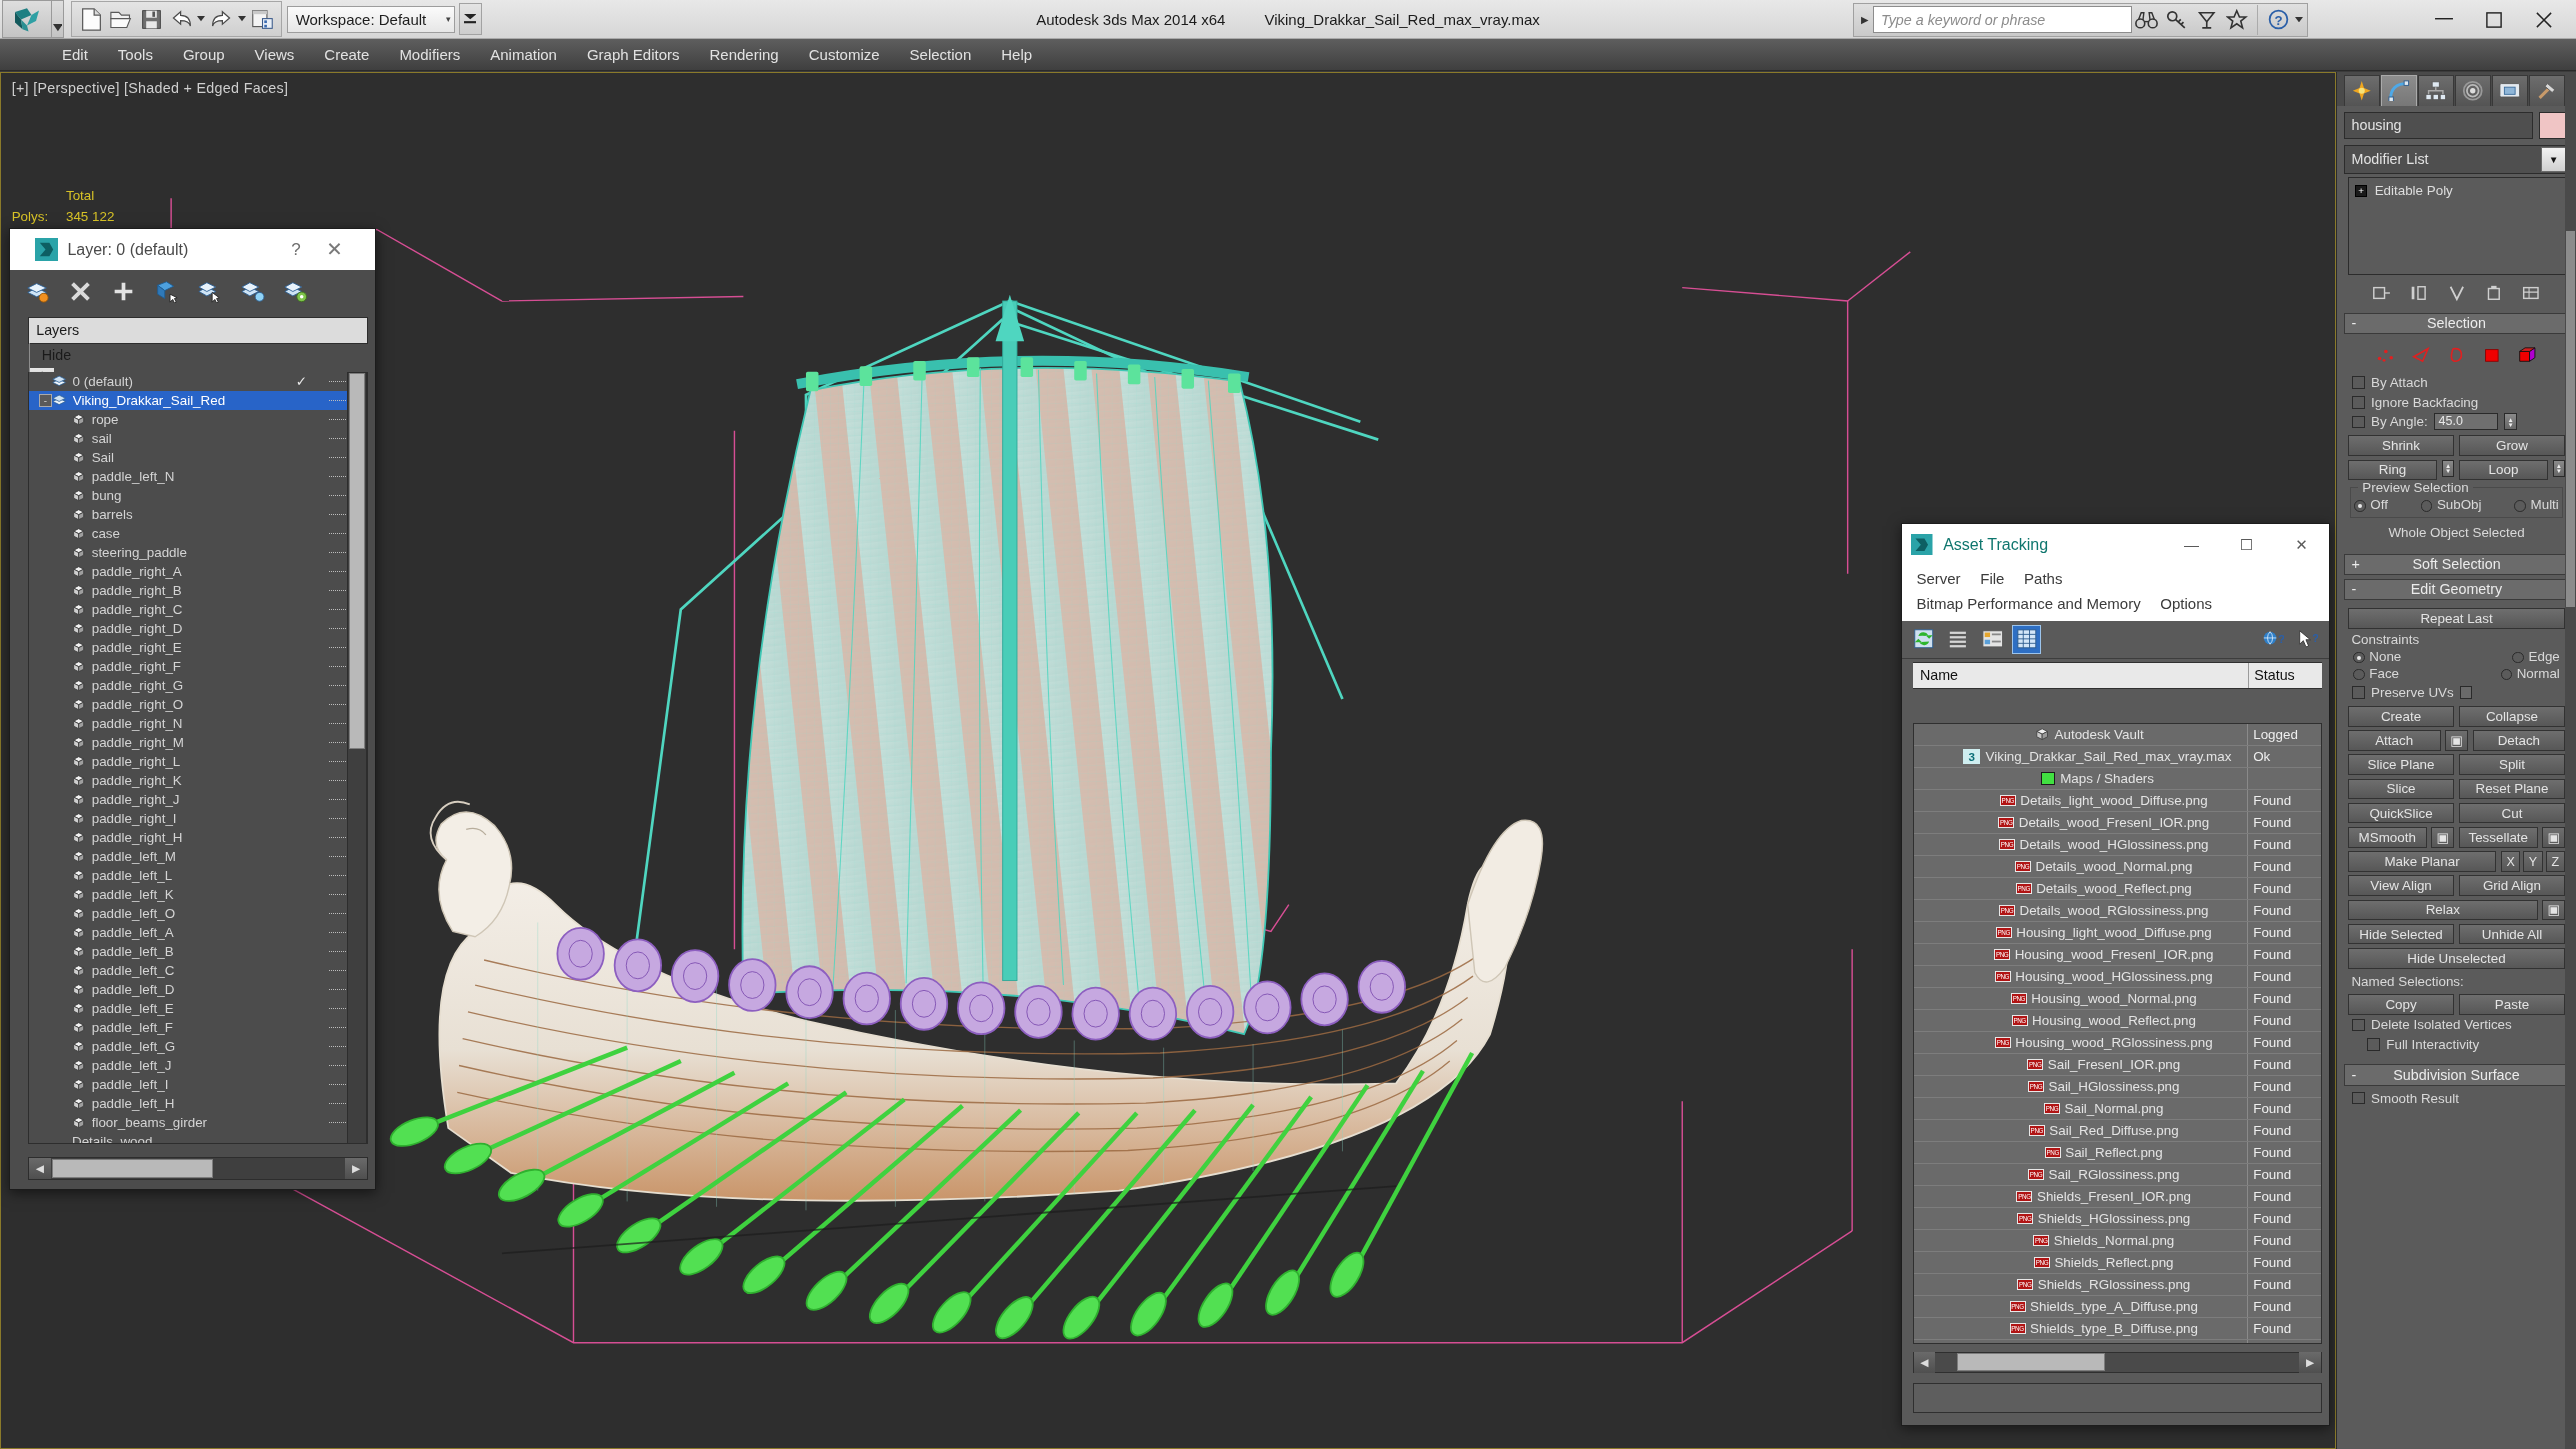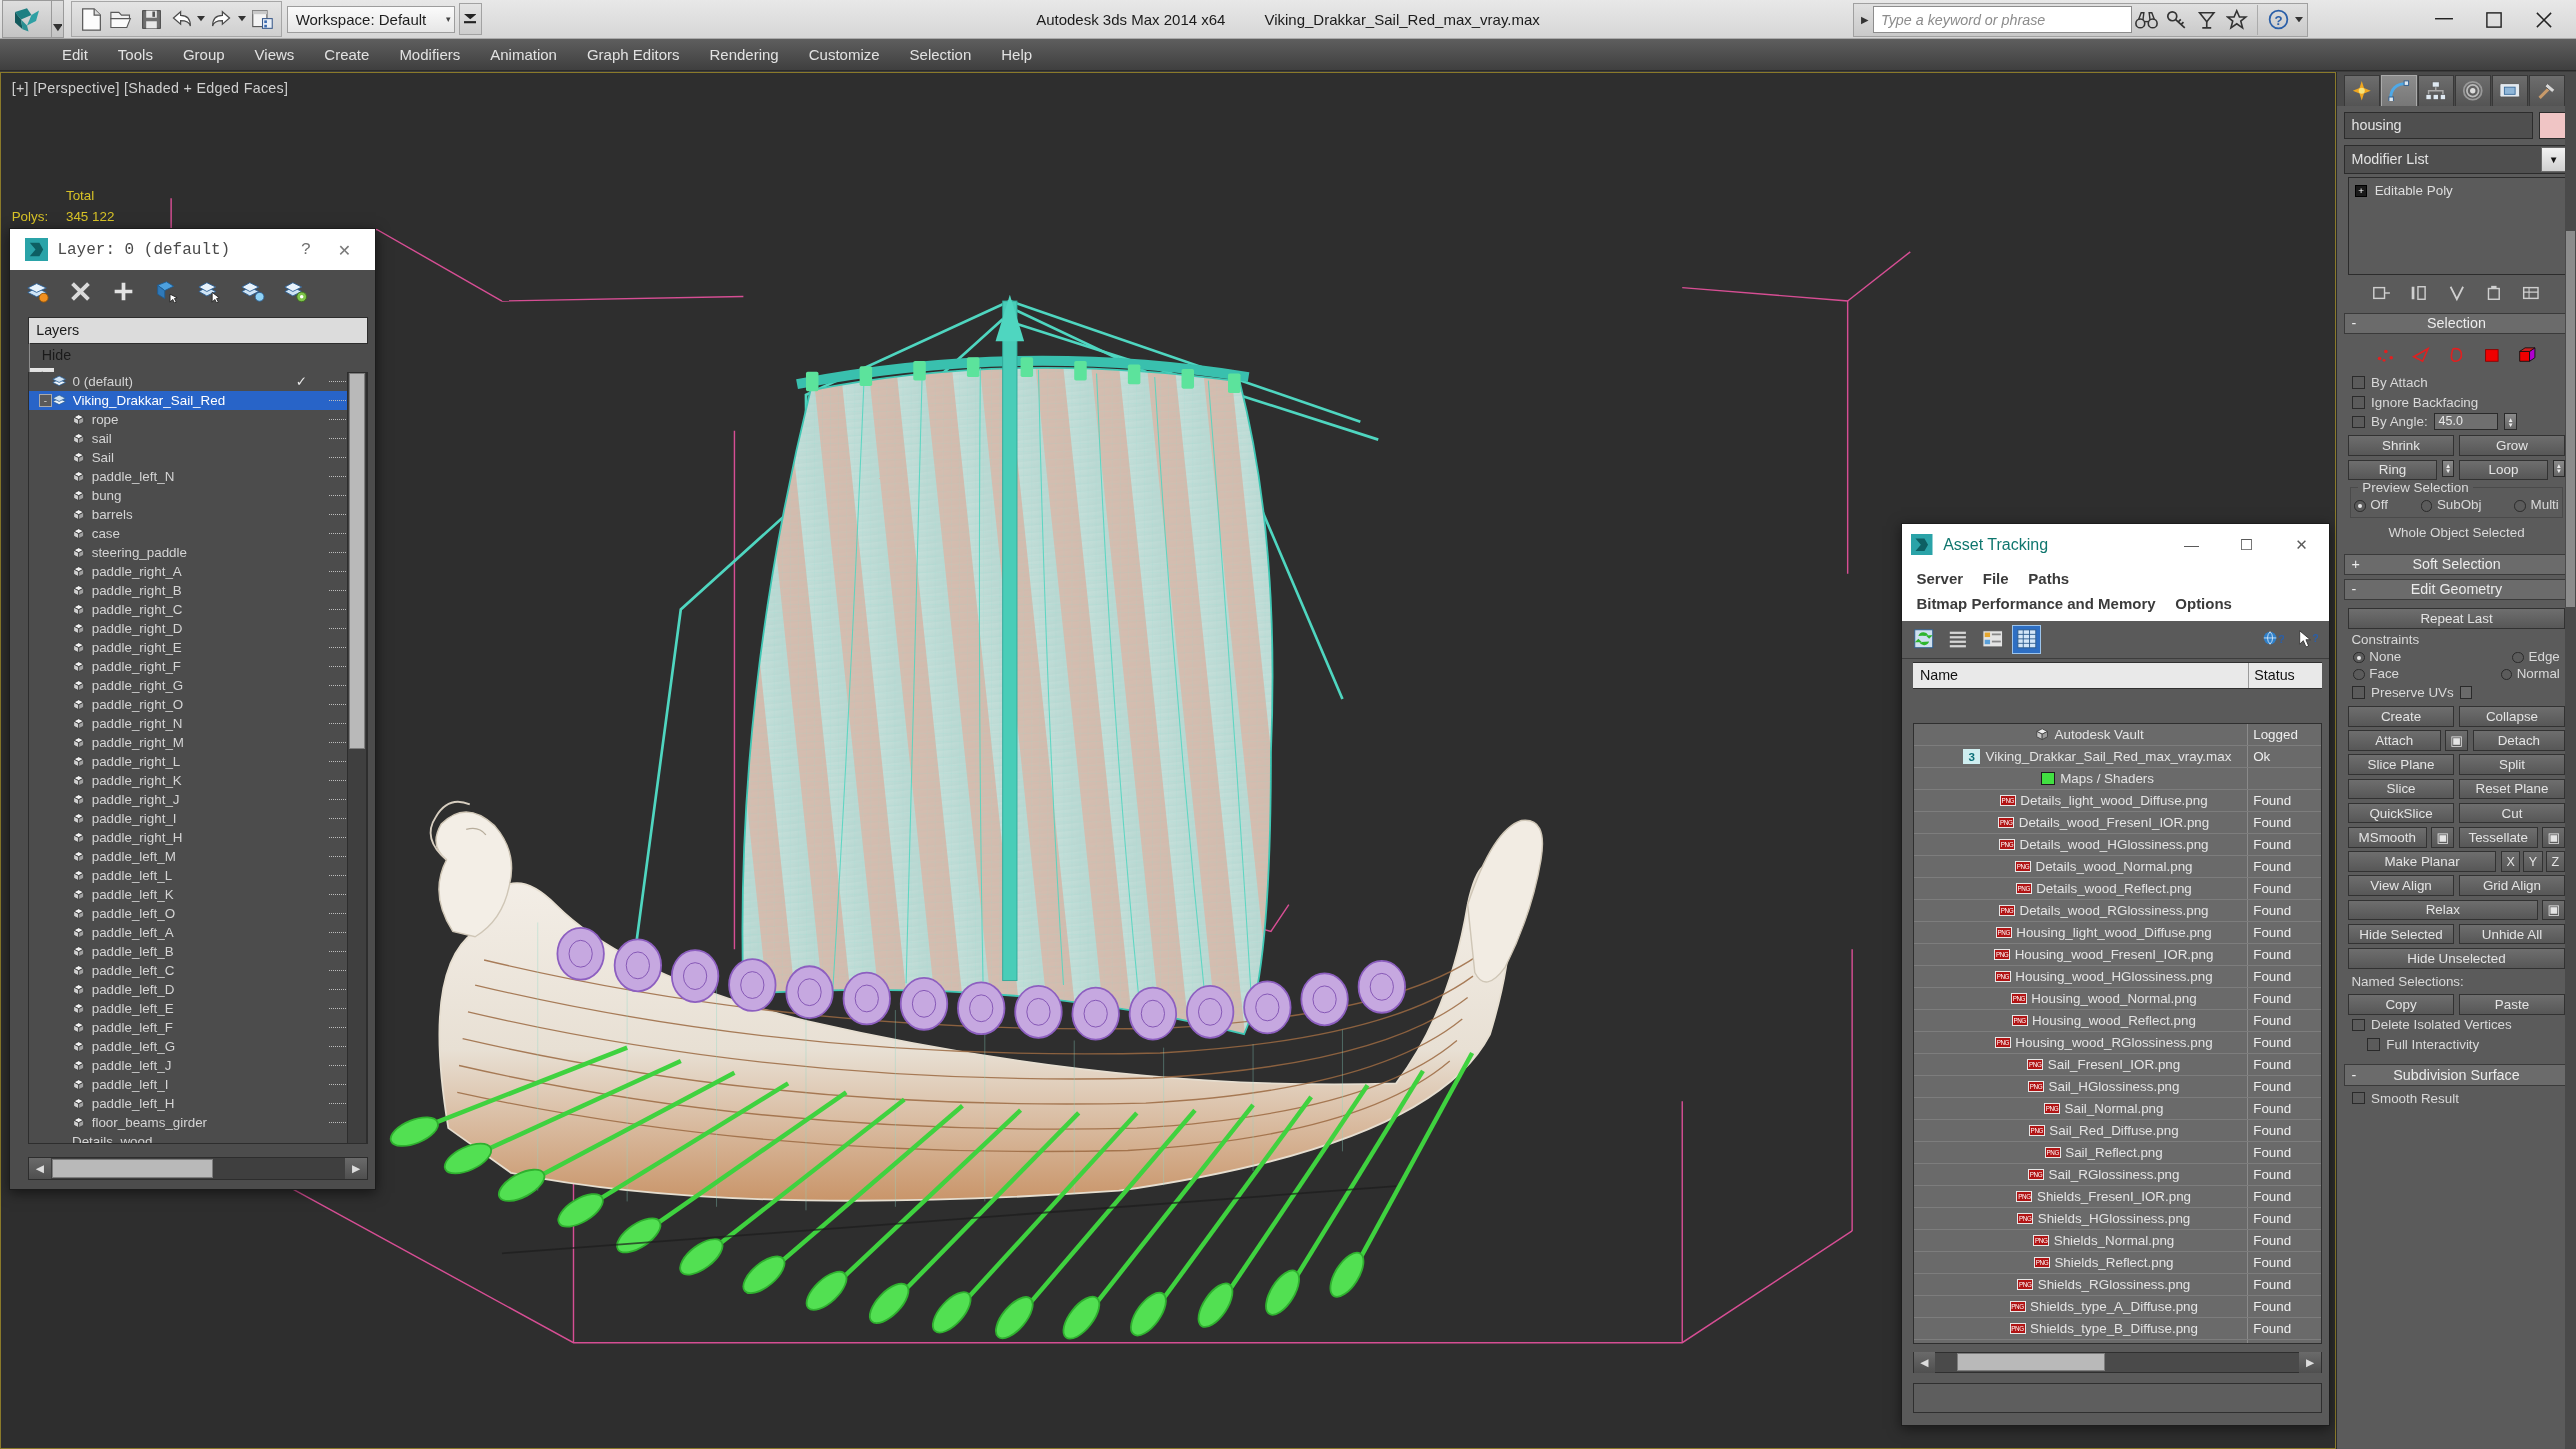--- a/index.html
+++ b/index.html
@@ -51,21 +51,21 @@
   .vp-label{position:absolute;left:10.7px;top:7.2px;font-size:14.3px;color:#cfcfcf;letter-spacing:0.3px;}
   .stats{position:absolute;left:10.7px;top:113px;font-size:13.4px;color:#d8c327;line-height:20.6px;}
   .stats table{border-collapse:collapse;}
   .stats td{padding:0 5.4px 0 0;white-space:nowrap;}
   .stats td.v{padding-left:7.2px;}
   .stats .hdr{text-align:left;padding-left:7.2px;}
 
   
   .layerdlg{position:absolute;left:9px;top:228px;width:367px;height:962px;
     background:#4c4c4c;border:0.9px solid #1c1c1c;box-shadow:0 2.7px 12.5px rgba(0,0,0,.55);}
-  .ld-title{height:41px;background:#fff;display:flex;align-items:center;padding:0 10px;font-family:Liberation Mono, monospace;}
+  .ld-title{height:41px;background:#fff;display:flex;align-items:center;padding:0 20px;}
   .ld-ico{width:23px;height:23px;margin:0 9px 0 5.4px;}
   .ld-title-txt{font-size:16px;color:#4a4a4a;flex:1;}
   .ld-q{font-size:17px;color:#6f6f6f;width:36px;text-align:center;}
   .ld-x{font-size:19.7px;color:#7a7a7a;width:41px;text-align:center;}
   .ld-toolbar{height:43px;background:#4c4c4c;display:flex;align-items:center;padding-left:14.3px;gap:16px;}
   .ld-tb{width:27px;height:27px;display:flex;align-items:center;justify-content:center;}
   .ld-listhdr{display:flex;height:27px;margin:3.6px 7.2px 0 18px;background:#dcdcdc;border:0.9px solid #2d2d2d;flex-direction:column;}
   .lh1{flex:1;font-size:14.3px;color:#1a1a1a;padding-left:7.2px;line-height:25px;}
   .lh2{width:30px;border-left:0.9px solid #8d8d8d;}
   .lh3{width:54px;border-left:0.9px solid #8d8d8d;font-size:14.3px;color:#1a1a1a;text-align:center;line-height:25px;}
@@ -92,21 +92,21 @@
     background:linear-gradient(#6a6a6a,#4f4f4f);color:#ddd;font-size:10.7px;}
   .hs-thumb{height:19.7px;width:161px;background:#b9b9b9;border:0.9px solid #7d7d7d;margin-left:1.8px;}
   #asset{position:absolute;left:1901px;top:523px;width:429px;height:903px;
     background:#5a5a5a;border:0.9px solid #1c1c1c;box-shadow:0 2.7px 12.5px rgba(0,0,0,.5);}
   .at-title{height:41px;background:#fff;display:flex;align-items:center;padding-left:9px;}
   .at-ico{width:21.5px;height:21.5px;margin-right:10.7px;}
   .at-ttxt{font-size:16px;color:#0f766e;flex:1;}
   .at-wb{width:55px;height:41px;display:flex;align-items:center;justify-content:center;color:#5a5a5a;font-size:15px;}
   .at-menu{background:#fff;padding:1.8px 0 5.4px 7.2px;}
   .at-menu .r{display:flex;}
-  .at-menu .m{font-size:15px;color:#3b3b3b;padding:3.6px 12.5px 3.6px 7.2px;font-weight:bold;}
+  .at-menu .m{font-size:15px;color:#3b3b3b;padding:3.6px 12.5px 3.6px 7.2px;}
   .at-tools{height:38px;background:#5a5a5a;display:flex;align-items:center;padding-left:7.2px;gap:5.4px;
     border-bottom:0.9px solid #3d3d3d;}
   .at-tb{width:29px;height:29px;display:flex;align-items:center;justify-content:center;}
   .at-tb.on{background:#2e6fc4;border:0.9px solid #9cc4ec;}
   .at-help{margin-left:auto;display:flex;gap:5.4px;padding-right:7.2px;}
   .at-colhdr{display:flex;height:27px;background:#e9e9e9;border-top:0.9px solid #2f2f2f;
     border-bottom:0.9px solid #2f2f2f;margin:3.6px 7.2px 0 10.7px;}
   .ac1{flex:1;font-size:14.3px;color:#111;padding-left:7.2px;line-height:25px;border-right:0.9px solid #9b9b9b;}
   .ac2{width:73px;font-size:14.3px;color:#111;padding-left:5.4px;line-height:25px;}
   .at-list{position:absolute;left:10.7px;right:7.2px;top:199px;bottom:81px;background:#6a6a6a;

